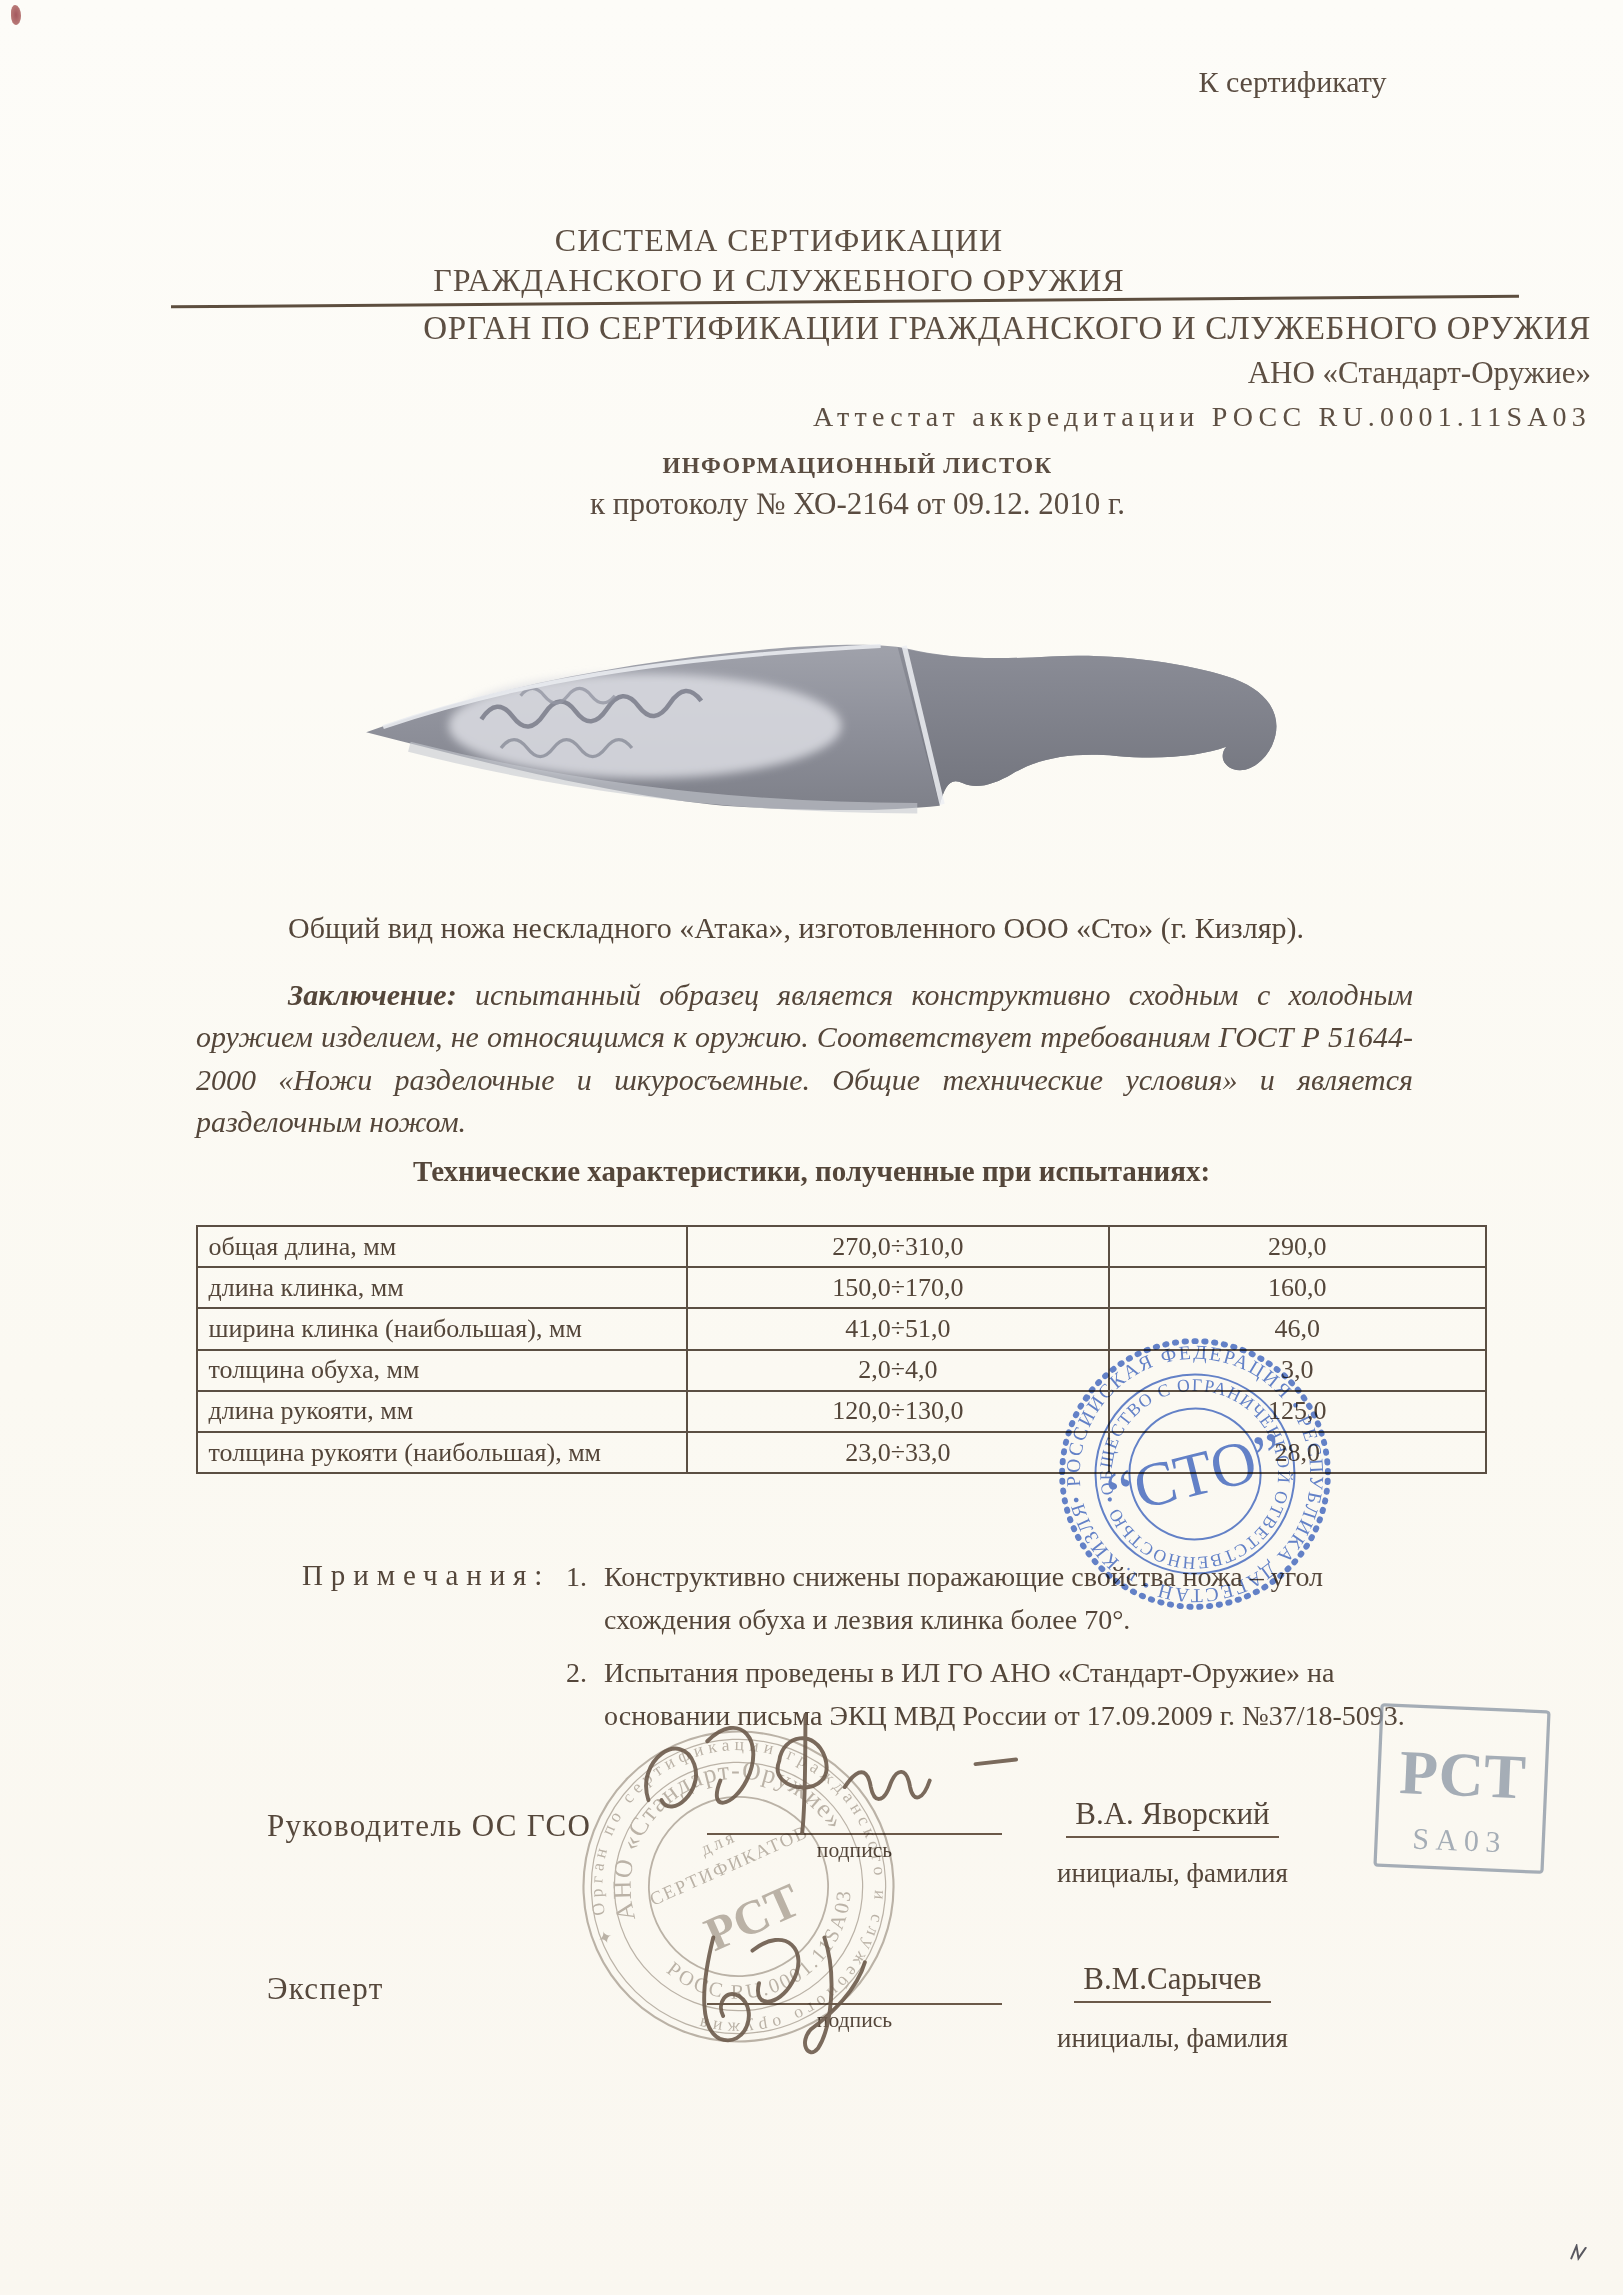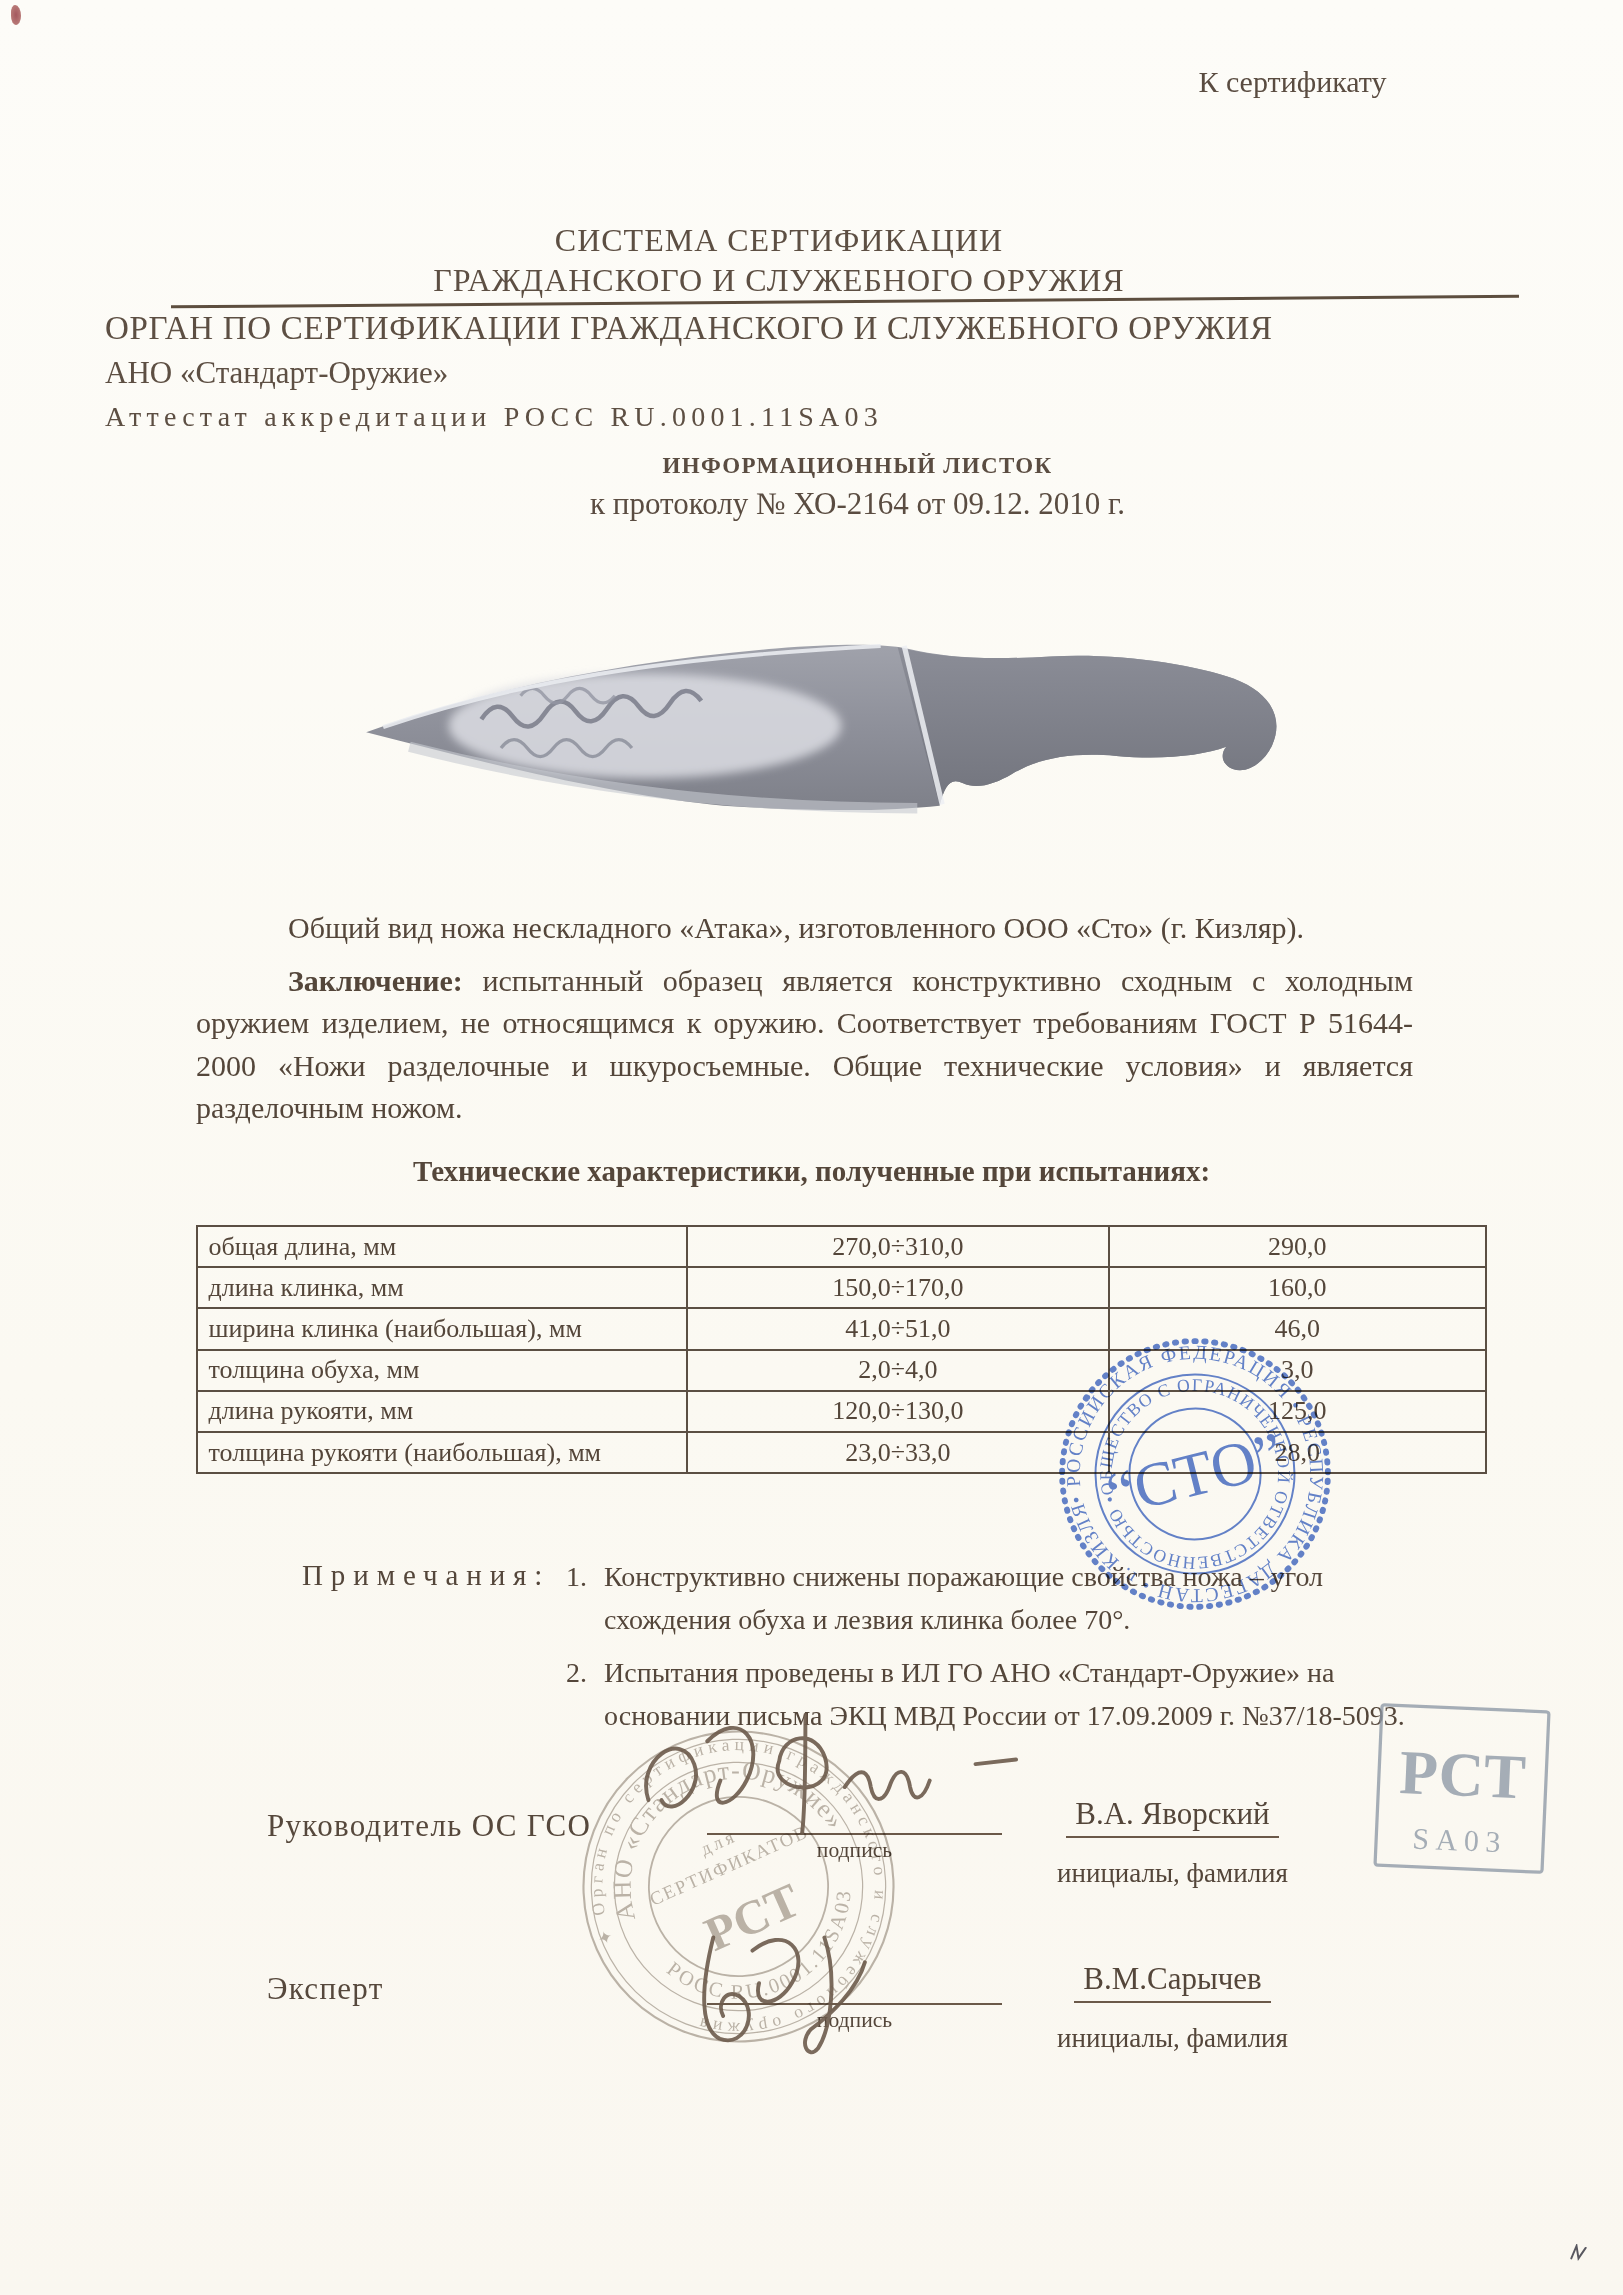--- a/index.html
+++ b/index.html
@@ -9,34 +9,34 @@
     font-family:"Liberation Serif","DejaVu Serif",serif;color:#54463a;
   }
   .abs{position:absolute;}
   
   .cert-ref{top:65px;left:1021px;width:543px;text-align:center;color:#5a4c41;z-index:2;}
   .cert-ref .l1{font-size:30px;}
   .cert-ref .l2{font-size:32px;margin-top:6.5px;letter-spacing:0.7px;}
   
   .hdr-system{top:220px;left:0px;width:1558px;text-align:center;font-size:32px;letter-spacing:1px;color:#5d4f43;line-height:1.26;z-index:2;}
   .hdr-rule{top:300px;left:171px;width:1348px;height:3.3px;background:#5d4e3f;transform:rotate(-0.45deg);z-index:2;}
-  .hdr-org{top:310px;left:105px;width:1486px;text-align:left;color:#5d4f43;z-index:2;}
+  .hdr-org{top:310px;left:105px;width:1486px;text-align:right;color:#5d4f43;z-index:2;}
   .hdr-org .o1{font-size:33px;letter-spacing:0.7px;}
   .hdr-org .o2{font-size:31px;margin-top:7.9px;}
   .hdr-org .o3{font-size:28px;letter-spacing:5.2px;margin-top:10.5px;}
   
   .doc-title{top:453px;left:98px;width:1519px;text-align:center;color:#5a4c41;z-index:2;}
   .doc-title .t1{font-size:23px;font-weight:700;letter-spacing:1.3px;}
   .doc-title .t2{font-size:31px;margin-top:6.5px;}
   
   .knife{top:614px;left:357px;width:936px;height:217px;z-index:2;}
   
   .bodytext{top:907px;left:196px;width:1217px;font-size:30px;line-height:1.42;text-align:justify;z-index:2;}
   .bodytext p{margin:0;text-indent:92px;}
-  .bodytext p.second{margin-top:10px;}
+  .bodytext p.second{margin-top:24px;font-style:italic;}
   .bold{font-weight:700;}
   
   .spec-title{top:1155px;left:196px;width:1231px;text-align:center;font-size:29px;font-weight:700;z-index:2;}
   table.spec{position:absolute;top:1225px;left:196px;width:1291px;border-collapse:collapse;z-index:2;color:#54463a;}
   table.spec th,table.spec td{border:2px solid #5b4f43;}
   table.spec th{font-size:25px;font-weight:700;padding:9.2px 6.5px;}
   table.spec th.first{text-align:left;padding-left:10.5px;}
   table.spec td{font-size:26px;height:34px;padding:2.6px 6.5px;}
   table.spec td.lbl{text-align:left;padding-left:10.5px;}
   table.spec td.val{text-align:center;}

